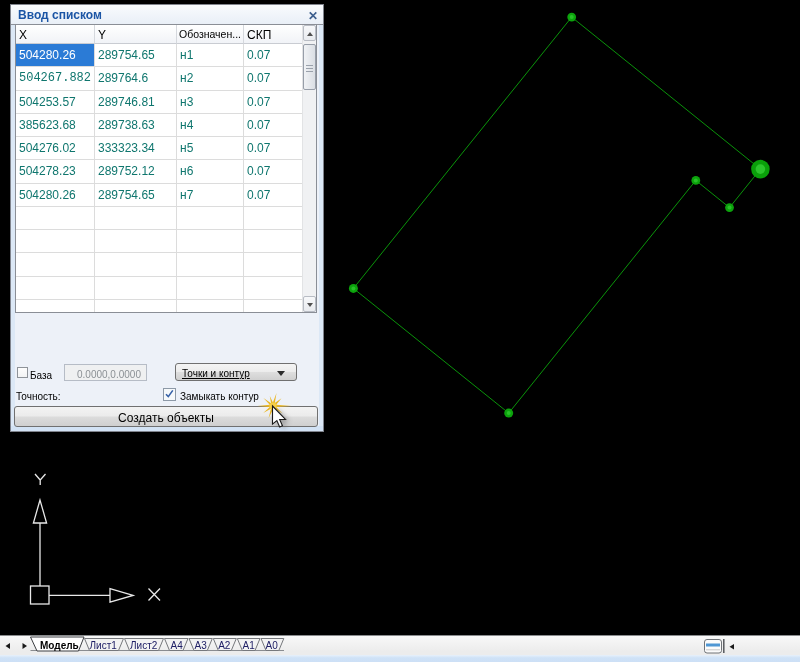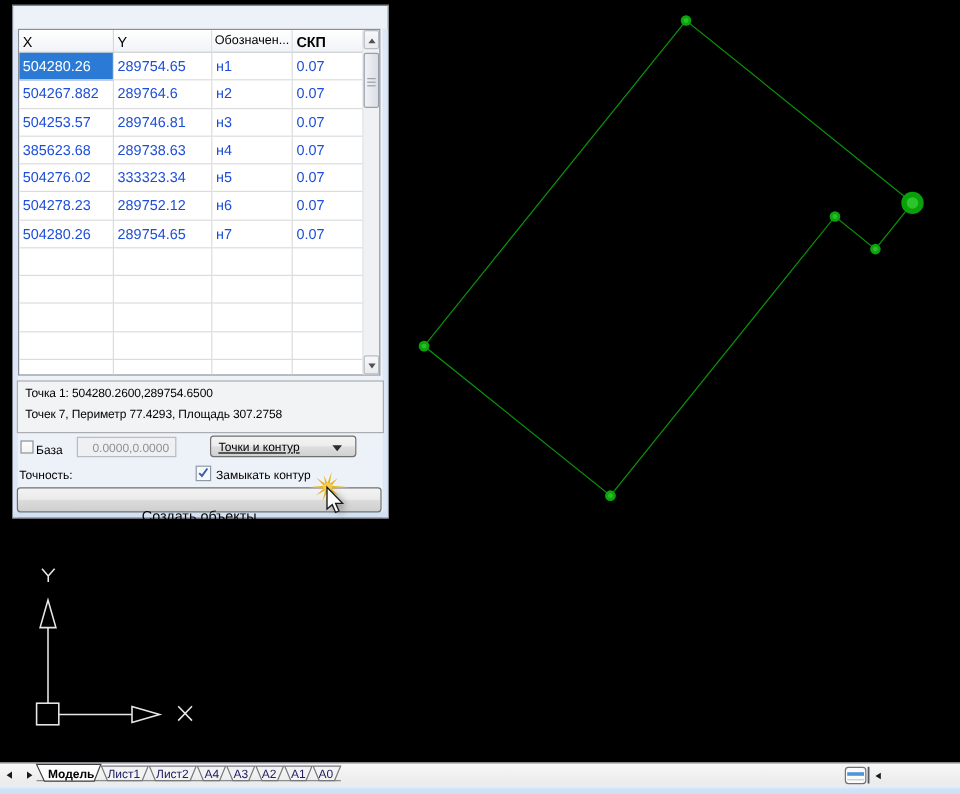--- a/index.html
+++ b/index.html
@@ -15,40 +15,40 @@
 #closex{position:absolute;right:5px;top:4px;font-size:12px;font-weight:bold;color:#3d5f8d;}
 #frameR{right:0;top:19px;width:4px;bottom:0;background:#dce8f6;}
 #frameL{left:0;top:19px;width:4px;bottom:0;background:#dce8f6;}
 #frameB{left:0;right:0;bottom:0;height:5px;background:#d2e2f4;}
 
 #tbl{left:4px;top:19px;width:302px;height:289px;box-sizing:border-box;border:1px solid #8a8e96;background:#fff;overflow:hidden;}
 .hcell{position:absolute;top:0;height:19px;box-sizing:border-box;border-right:1px solid #d5d8dd;border-bottom:1px solid #c9ccd2;
  font-size:12px;color:#000;padding:3px 0 0 3px;background:linear-gradient(#ffffff,#f1f3f7);white-space:nowrap;overflow:hidden;}
 .row{position:absolute;left:0;width:328px;height:23.25px;}
 .cell{position:absolute;top:0;height:23.25px;box-sizing:border-box;border-right:1px solid #dcdcdc;border-bottom:1px solid #dcdcdc;
- font-size:12px;color:#1d4ed8;padding:4px 0 0 3px;}
+ font-size:12px;color:#0f766e;padding:4px 0 0 3px;}
 .sel{background:#2b7bd6;color:#fff;}
 
 #vsb{position:absolute;right:0;top:0;width:13px;height:287px;background:#f0f1f3;border-left:1px solid #e2e3e5;}
 .sbtn{position:absolute;left:0;width:13px;height:16px;background:linear-gradient(#f7f8fa,#e9ebef);border:1px solid #b8bcc4;box-sizing:border-box;border-radius:2px;}
 .arr{width:0;height:0;position:absolute;}
 #thumb{position:absolute;left:0;top:19px;width:13px;height:46px;background:linear-gradient(90deg,#f0f2f5,#dadee4);border:1px solid #979ea9;box-sizing:border-box;border-radius:2px;}
 #thumb .grip{position:absolute;left:2px;width:7px;height:1px;background:#9aa1ab;}
 
 #info{left:3px;top:312px;width:306px;height:44px;box-sizing:border-box;border:1px solid #abadb3;background:#f2f3f4;
  font-size:10px;letter-spacing:-0.1px;color:#000;padding:3px 0 0 6px;line-height:16.5px;}
 
 .cb{box-sizing:border-box;border:1px solid #8e9399;background:linear-gradient(#fdfdfd,#f2f3f4);}
 .lbl{font-size:10px;color:#000;line-height:12px;white-space:nowrap;}
 .tbox{box-sizing:border-box;border:1px solid #b6bcc6;background:#eff0f1;font-size:10px;color:#8b9095;padding:4px 0 0 5px;}
 .combo{box-sizing:border-box;border:1px solid #707070;border-radius:3px;
  background:linear-gradient(#f4f4f4,#ececec 48%,#dedede 52%,#d0d0d0);font-size:10px;color:#000;padding:4px 0 0 6px;white-space:nowrap;}
 .combo .da{position:absolute;right:10px;top:7px;width:0;height:0;border-left:4.5px solid transparent;border-right:4.5px solid transparent;border-top:5px solid #2b2b2b;}
 #btn{left:3px;top:401px;width:304px;height:21px;box-sizing:border-box;border:1px solid #707070;border-radius:3px;
- background:linear-gradient(#f3f3f3,#ebebeb 48%,#dcdcdc 52%,#cfcfcf);font-size:12px;color:#000;text-align:center;padding-top:16px;}
+ background:linear-gradient(#f3f3f3,#ebebeb 48%,#dcdcdc 52%,#cfcfcf);font-size:12px;color:#000;text-align:center;padding-top:4px;}
 
 #bbar{position:absolute;left:0;top:635px;width:800px;height:27px;background:linear-gradient(#f8f8f8,#ececec 60%);border-top:1px solid #898b8d;box-sizing:border-box;}
 #bluestrip{position:absolute;left:0;top:655px;width:800px;height:7px;background:linear-gradient(#e8f1fb,#cfe2f7 40%,#cde0f6);}
 .tabsvg{position:absolute;left:0;top:635px;}
 </style>
 </head>
 <body>
 <svg id="canvas" width="800" height="635" viewBox="0 0 800 635">
   <g stroke="#0a930a" stroke-width="1" fill="none">
     <polygon points="760.4,169.1 571.7,17.1 353.4,288.4 508.7,413.1 695.8,180.4 729.5,207.6"></polygon>
@@ -76,35 +76,39 @@
     <polygon points="133,595.4 110,588.7 110,602.1"></polygon>
     <path d="M35,474 L40.2,480 M45.5,474 L40.2,480 L40.2,485"></path>
     <path d="M148.5,588.5 L160,600.5 M160,588.5 L148.5,600.5"></path>
   </g>
 </svg>
 
 <div id="dlg">
   <div class="abs" id="frameL"></div>
   <div class="abs" id="frameR"></div>
   <div class="abs" id="frameB"></div>
+  <div class="abs" id="title">
+      <span class="t">Ввод списком</span>
+      <span id="closex">✕</span>
+    </div>
 
   <div class="abs" id="tbl">
     <div class="hcell" style="left:0;width:79px;">X</div>
     <div class="hcell" style="left:79px;width:82px;">Y</div>
     <div class="hcell" style="left:161px;width:67px;font-size:10.5px;padding-left:2px;">Обозначен...</div>
-    <div class="hcell" style="left:228px;width:60px;font-weight:bold;">СКП</div>
+    <div class="hcell" style="left:228px;width:60px;">СКП</div>
     <div id="rows">
         <div class="row" style="top:19px;">
           <div class="cell sel" style="left:0px;width:79px;">504280.26</div>
           <div class="cell" style="left:79px;width:82px;">289754.65</div>
           <div class="cell" style="left:161px;width:67px;">н1</div>
           <div class="cell" style="left:228px;width:60px;">0.07</div>
         </div>
         <div class="row" style="top:42.25px;">
-          <div class="cell" style="left:0px;width:79px;">504267.882</div>
+          <div class="cell" style="left:0px;width:79px;font-family:Liberation Mono, monospace;">504267.882</div>
           <div class="cell" style="left:79px;width:82px;">289764.6</div>
           <div class="cell" style="left:161px;width:67px;">н2</div>
           <div class="cell" style="left:228px;width:60px;">0.07</div>
         </div>
         <div class="row" style="top:65.5px;">
           <div class="cell" style="left:0px;width:79px;">504253.57</div>
           <div class="cell" style="left:79px;width:82px;">289746.81</div>
           <div class="cell" style="left:161px;width:67px;">н3</div>
           <div class="cell" style="left:228px;width:60px;">0.07</div>
         </div>
@@ -171,21 +175,20 @@
           <div class="grip" style="top:20px;"></div>
           <div class="grip" style="top:23px;"></div>
           <div class="grip" style="top:26px;"></div>
         </div>
       <div class="sbtn" style="bottom:0;">
           <div class="arr" style="left:3px;top:6px;border-left:3.5px solid transparent;border-right:3.5px solid transparent;border-top:4px solid #505050;"></div>
         </div>
     </div>
   </div>
 
-  <div class="abs" id="info">Точка 1: 504280.2600,289754.6500<br>Точек 7, Периметр 77.4293, Площадь 307.2758</div>
 
   <div class="abs cb" style="left:5.5px;top:361.5px;width:11px;height:11px;"></div>
   <div class="abs lbl" style="left:19px;top:365px;text-align:center;">База</div>
   <div class="abs tbox" style="left:53px;top:359px;width:83px;height:17px;padding-left:12px;">0.0000,0.0000</div>
   <div class="abs combo" style="left:164px;top:358px;width:122px;height:18px;text-decoration:underline;">Точки и контур<div class="da" style="right:11px;"></div></div>
 
   <div class="abs lbl" style="left:5px;top:386px;">Точность:</div>
   <div class="abs combo" style="left:53px;top:379px;width:93px;height:18px;margin-top:24px;">По умолчанию<div class="da" style="right:5px;"></div></div>
   <div class="abs" style="left:152px;top:383px;width:13px;height:13px;box-sizing:border-box;border:1px solid #8d99a7;background:#f6f9fb;">
     <svg width="11" height="11" viewBox="0 0 11 11" style="position:absolute;left:0;top:0;">

